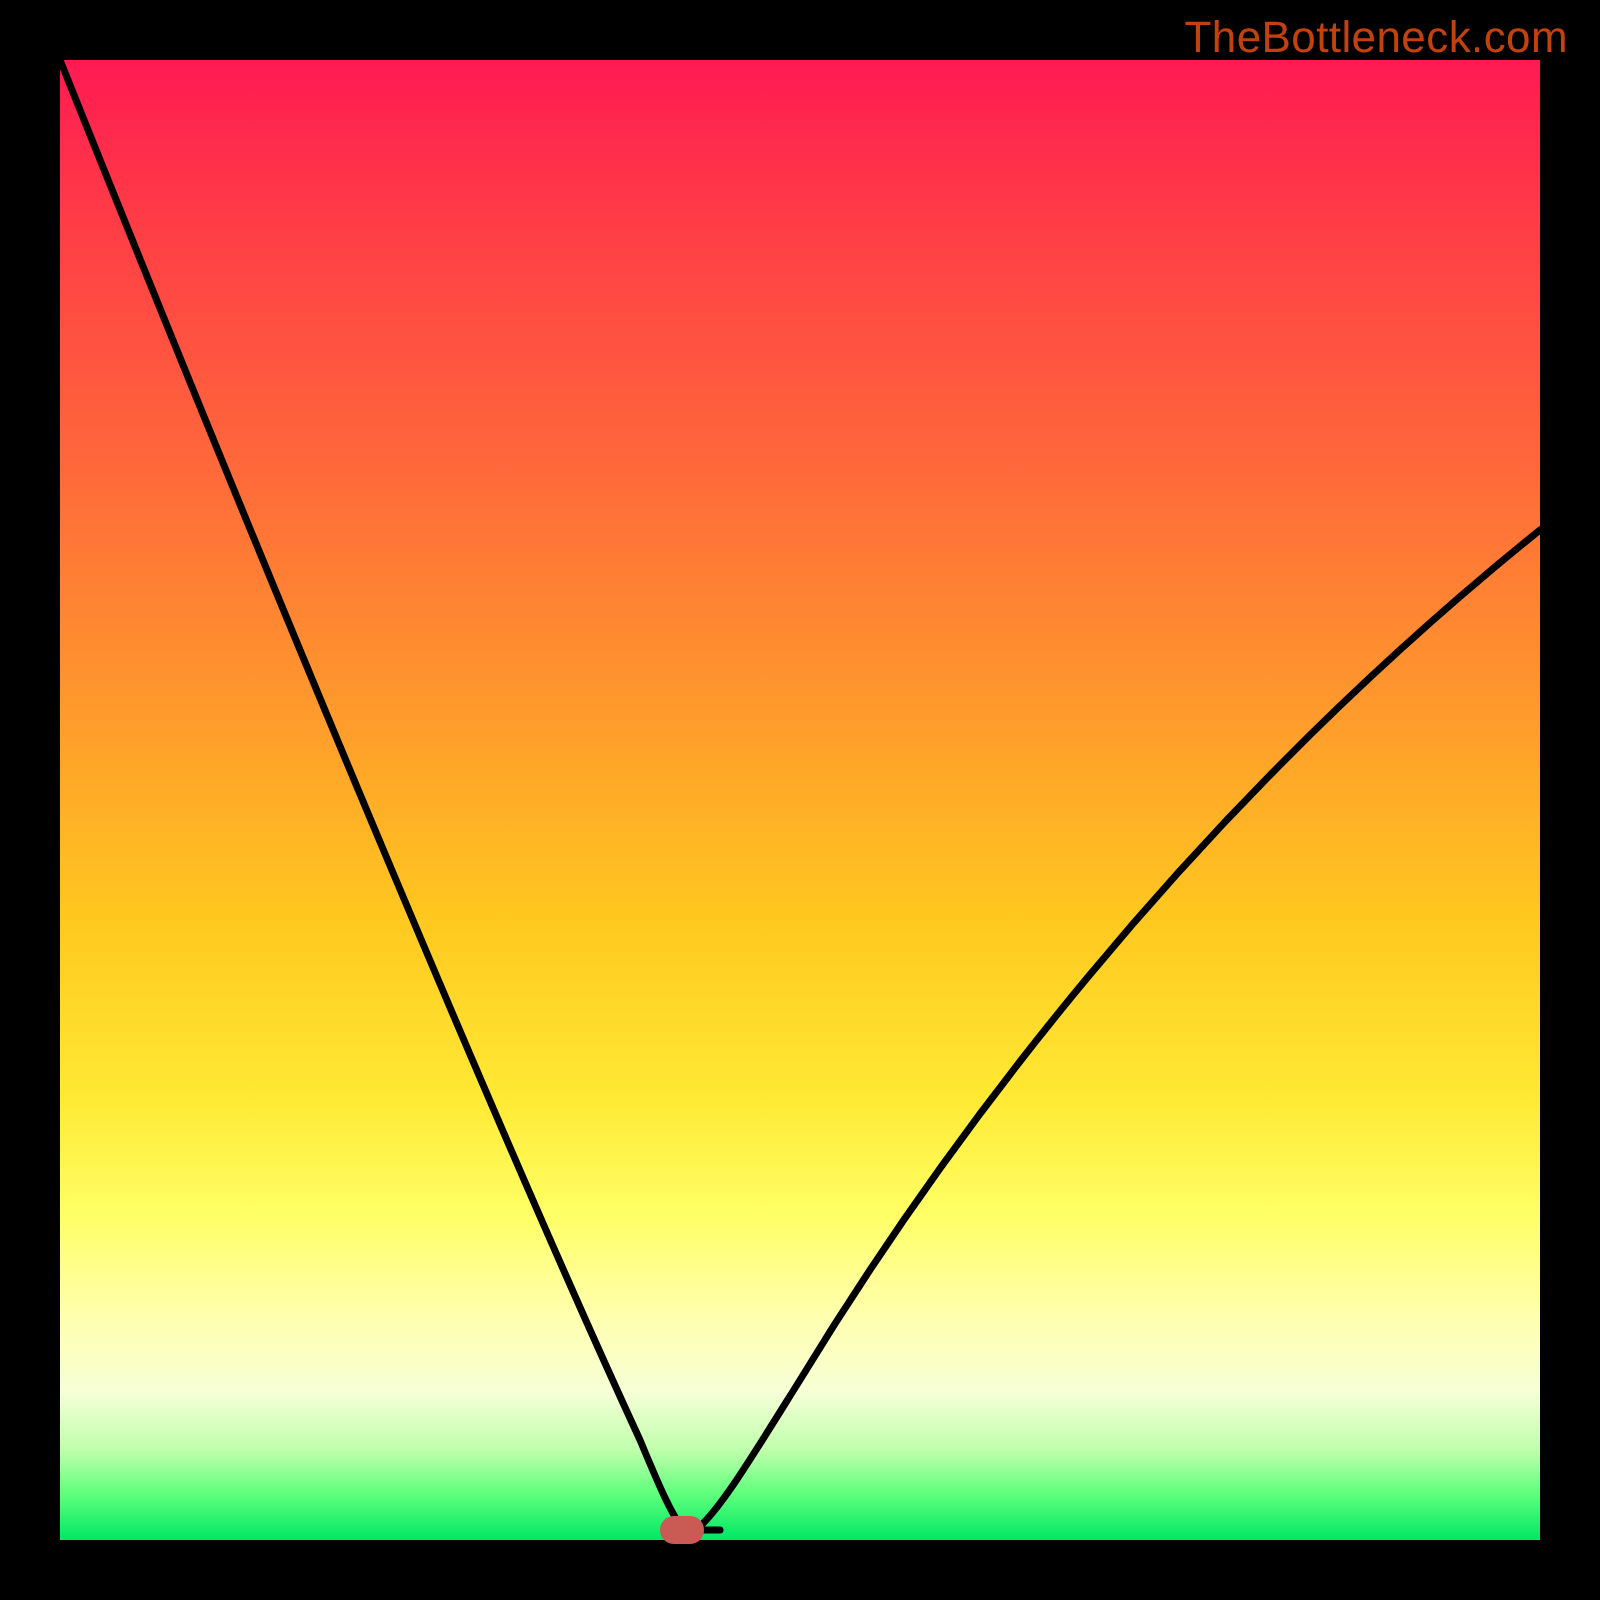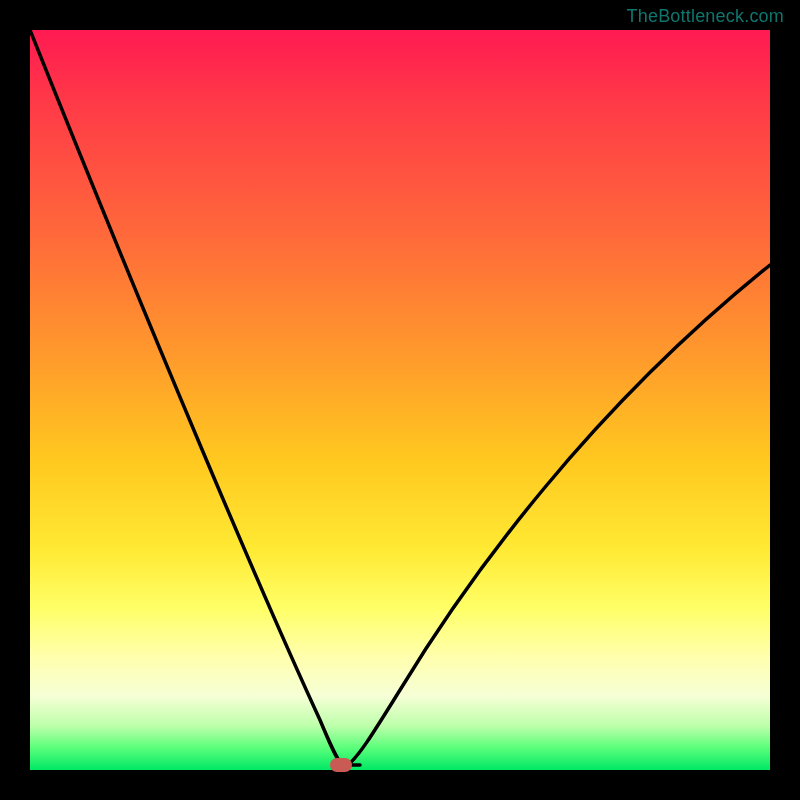--- a/index.html
+++ b/index.html
@@ -39,22 +39,22 @@
       #f6ffd6 90%,
       #beffab 94%,
       #5bff7a 97%,
       #00e865 100%
     );
   }
   .watermark {
     position: absolute;
     top: 6px;
     right: 16px;
-    color: #0f766e;
-    font-size: 18px;
+    color: #c2410c;
+    font-size: 22px;
     font-weight: 500;
     letter-spacing: 0.2px;
     user-select: none;
   }
   svg.curve {
     position: absolute;
     left: 0;
     top: 0;
     width: 740px;
     height: 740px;

